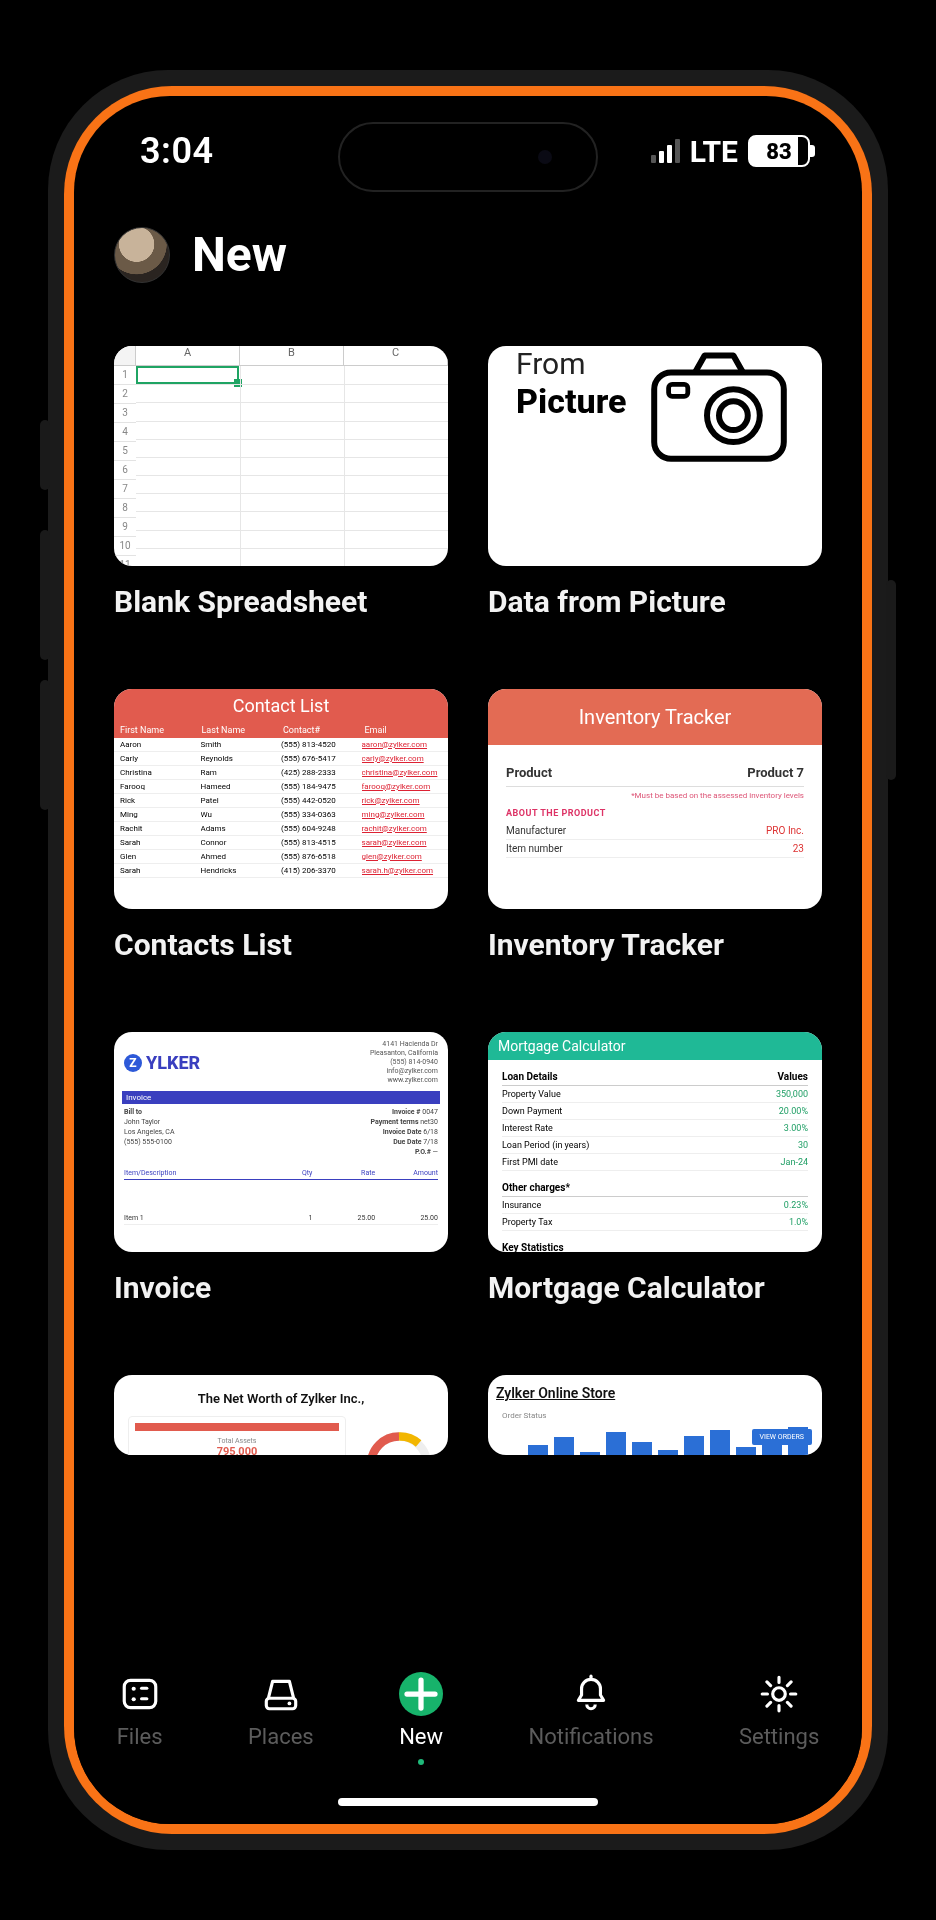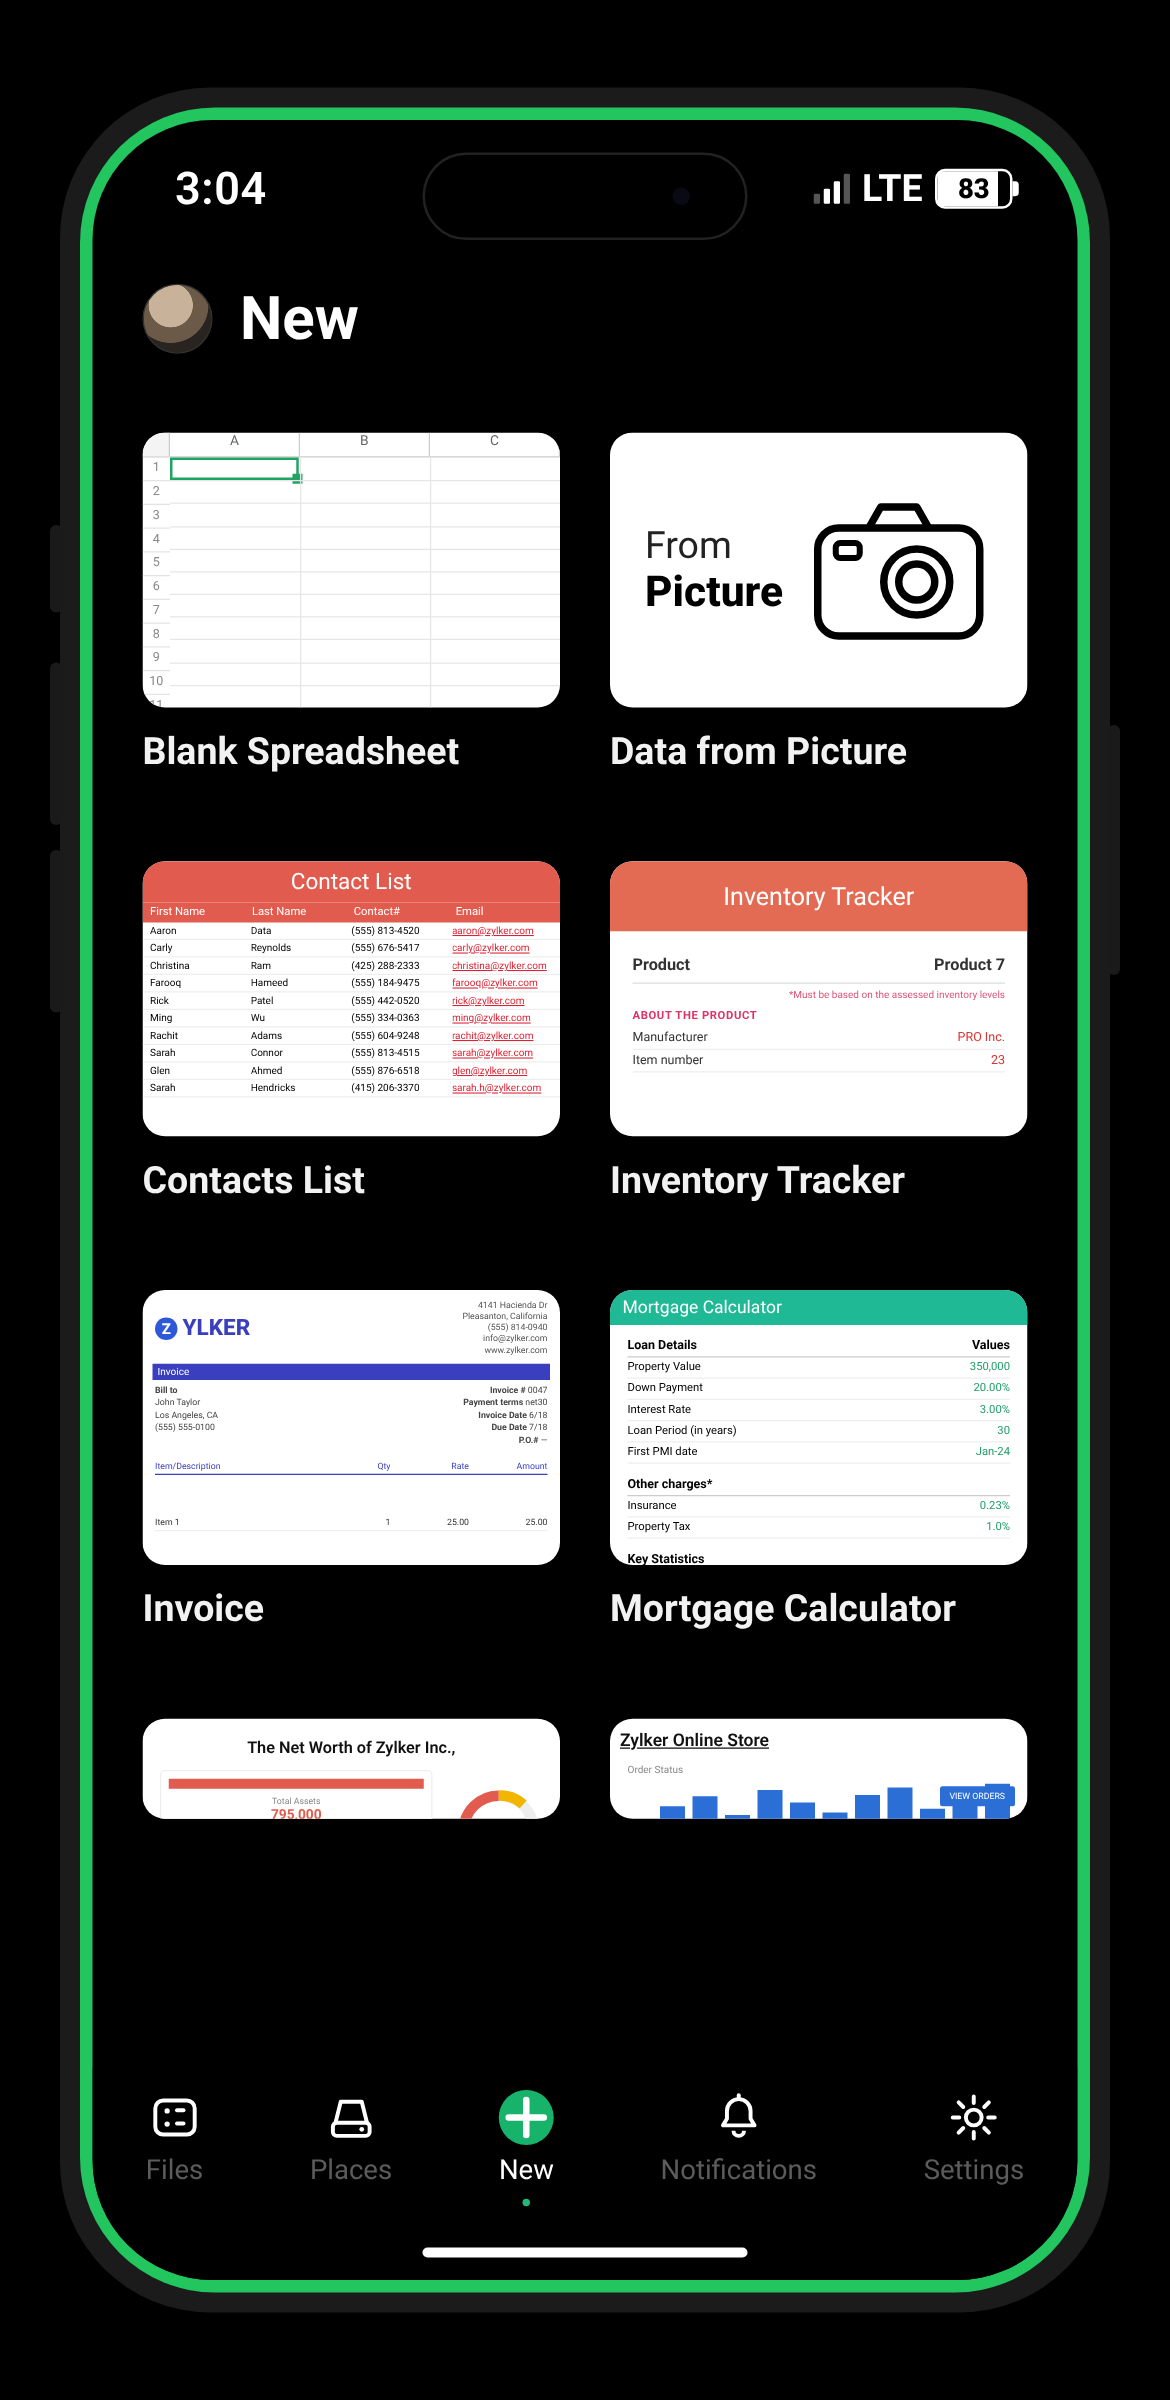--- a/index.html
+++ b/index.html
@@ -11,21 +11,21 @@
     left: 50%; top: 50%;
     transform: translate(-50%, -50%);
     width: 840px; height: 1780px;
     background: #1b1b1b;
     border-radius: 120px;
     padding: 16px;
     box-shadow: 0 50px 120px rgba(0,0,0,.6);
   }
   .bezel {
     width: 100%; height: 100%;
-    background: #22c55e;
+    background: #f97316;
     border-radius: 108px;
     padding: 10px;
     position: relative;
   }
   .screen {
     width: 100%; height: 100%;
     background: #000;
     border-radius: 96px;
     overflow: hidden;
     position: relative;
@@ -128,21 +128,21 @@
   .sheet-body { display:flex; height:200px;}
   .sheet-rownums { width:22px; display:flex; flex-direction:column;}
   .sheet-rownums span { flex:1; border-bottom:1px solid #e3e3e3; font-size:10px; color:#888; text-align:center; line-height:18px;}
   .sheet-cells { flex:1; position:relative; }
   .sheet-cells .rowline { position:absolute; left:0; right:0; height:1px; background:#e6e6e6;}
   .sheet-cells .colline { position:absolute; top:0; bottom:0; width:1px; background:#e6e6e6;}
   .sel-cell { position:absolute; border:2px solid #1fa463; }
   .sel-cell::after{content:"";position:absolute;right:-5px;bottom:-5px;width:8px;height:8px;background:#1fa463;}
 
   
-  .fp-thumb { display:flex; align-items:center; justify-content:space-between; padding:0 28px; height:100%; }
+  .fp-thumb { display:flex; justify-content:space-between; padding:0 28px; height:100%; }
   .fp-text .l1 { font-size:30px; color:#222;}
   .fp-text .l2 { font-size:34px; font-weight:800; color:#000;}
   .cam-svg { width:150px; height:120px; }
 
   
   .ct-title { background:#e15b4e; color:#fff; text-align:center; font-size:18px; padding:6px 0;}
   .ct-hdr { background:#e15b4e; color:#fff; display:flex; font-size:9px; padding:3px 6px; gap:4px;}
   .ct-hdr span{flex:1;}
   .ct-row { display:flex; font-size:8px; padding:2px 6px; gap:0; border-bottom:1px solid #eee;}
   .ct-row span{flex:1; white-space:nowrap; overflow:hidden;}
@@ -321,21 +321,21 @@
               <div class="ct-title">Contact List</div>
               <div class="ct-hdr">
                 <span>First Name</span>
                 <span>Last Name</span>
                 <span>Contact#</span>
                 <span>Email</span>
               </div>
               <div id="ct-rows">
                   <div class="ct-row">
                     <span>Aaron</span>
-                    <span>Data</span>
+                    <span>Smith</span>
                     <span>(555) 813-4520</span>
                     <span class="lnk">aaron@zylker.com</span>
                   </div>
                   <div class="ct-row">
                     <span>Carly</span>
                     <span>Reynolds</span>
                     <span>(555) 676-5417</span>
                     <span class="lnk">carly@zylker.com</span>
                   </div>
                   <div class="ct-row">

